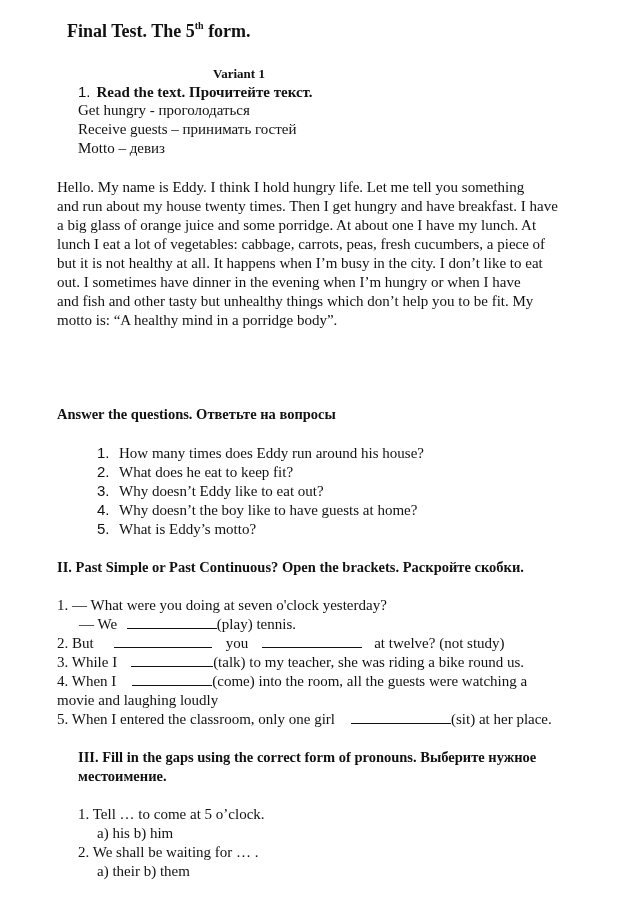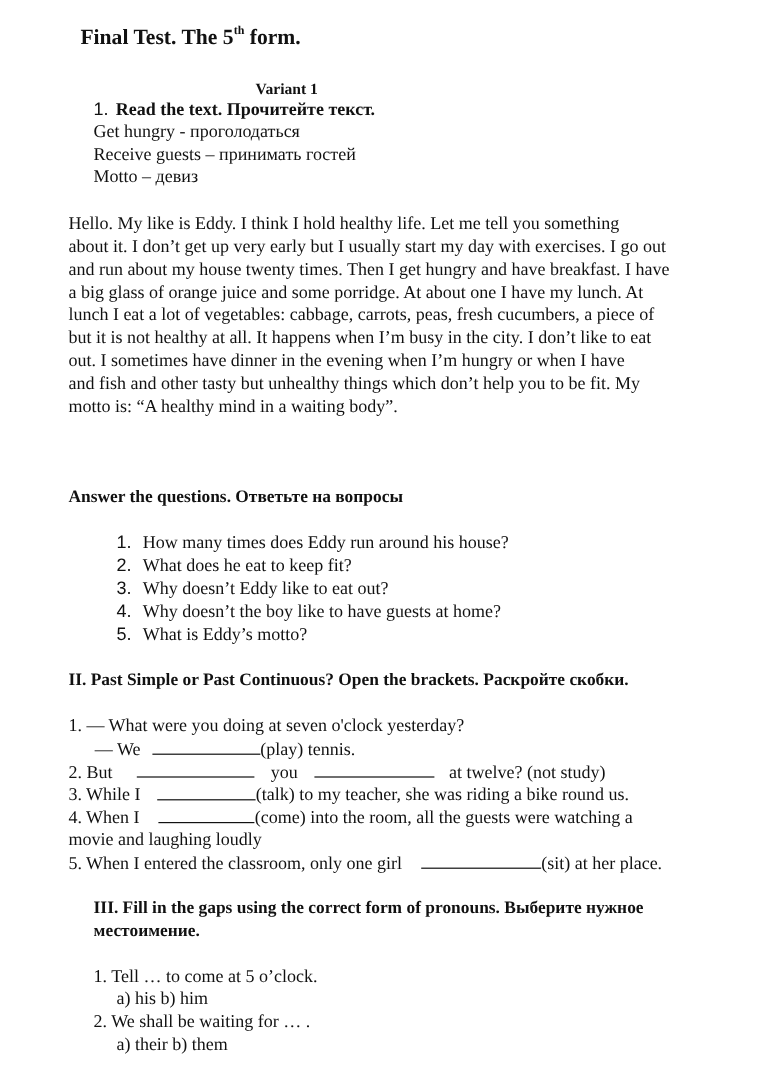--- a/index.html
+++ b/index.html
@@ -30,29 +30,28 @@
 
 <div class="abs variant">Variant 1</div>
 
 <div class="abs s1head"><span class="num">1.</span><span>Read the text. Прочитейте текст.</span></div>
 
 <div class="abs vocab" style="top:102px">Get hungry - проголодаться</div>
 <div class="abs vocab" style="top:121px">Receive guests – принимать гостей</div>
 <div class="abs vocab" style="top:140px">Motto – девиз</div>
 
 <div class="abs para">
-  <div>Hello. My like is Eddy. I think I hold healthy life. Let me tell you something</div>
-  <div>about it. I don’t get up very early but I usually start my day with exercises. I go out</div>
+  <div>Hello. My name is Eddy. I think I hold hungry life. Let me tell you something</div>
   <div>and run about my house twenty times. Then I get hungry and have breakfast. I have</div>
   <div>a big glass of orange juice and some porridge. At about one I have my lunch. At</div>
   <div>lunch I eat a lot of vegetables: cabbage, carrots, peas, fresh cucumbers, a piece of</div>
   <div>but it is not healthy at all. It happens when I’m busy in the city. I don’t like to eat</div>
   <div>out. I sometimes have dinner in the evening when I’m hungry or when I have</div>
   <div>and fish and other tasty but unhealthy things which don’t help you to be fit. My</div>
-  <div>motto is: “A healthy mind in a waiting body”.</div>
+  <div>motto is: “A healthy mind in a porridge body”.</div>
 </div>
 
 <div class="abs qhead">Answer the questions. Ответьте на вопросы</div>
 
 <div class="abs qlist" style="top:444px"><span class="n">1.</span><span>How many times does Eddy run around his house?</span></div>
 <div class="abs qlist" style="top:463px"><span class="n">2.</span><span>What does he eat to keep fit?</span></div>
 <div class="abs qlist" style="top:482px"><span class="n">3.</span><span>Why doesn’t Eddy like to eat out?</span></div>
 <div class="abs qlist" style="top:501px"><span class="n">4.</span><span>Why doesn’t the boy like to have guests at home?</span></div>
 <div class="abs qlist" style="top:520px"><span class="n">5.</span><span>What is Eddy’s motto?</span></div>
 

